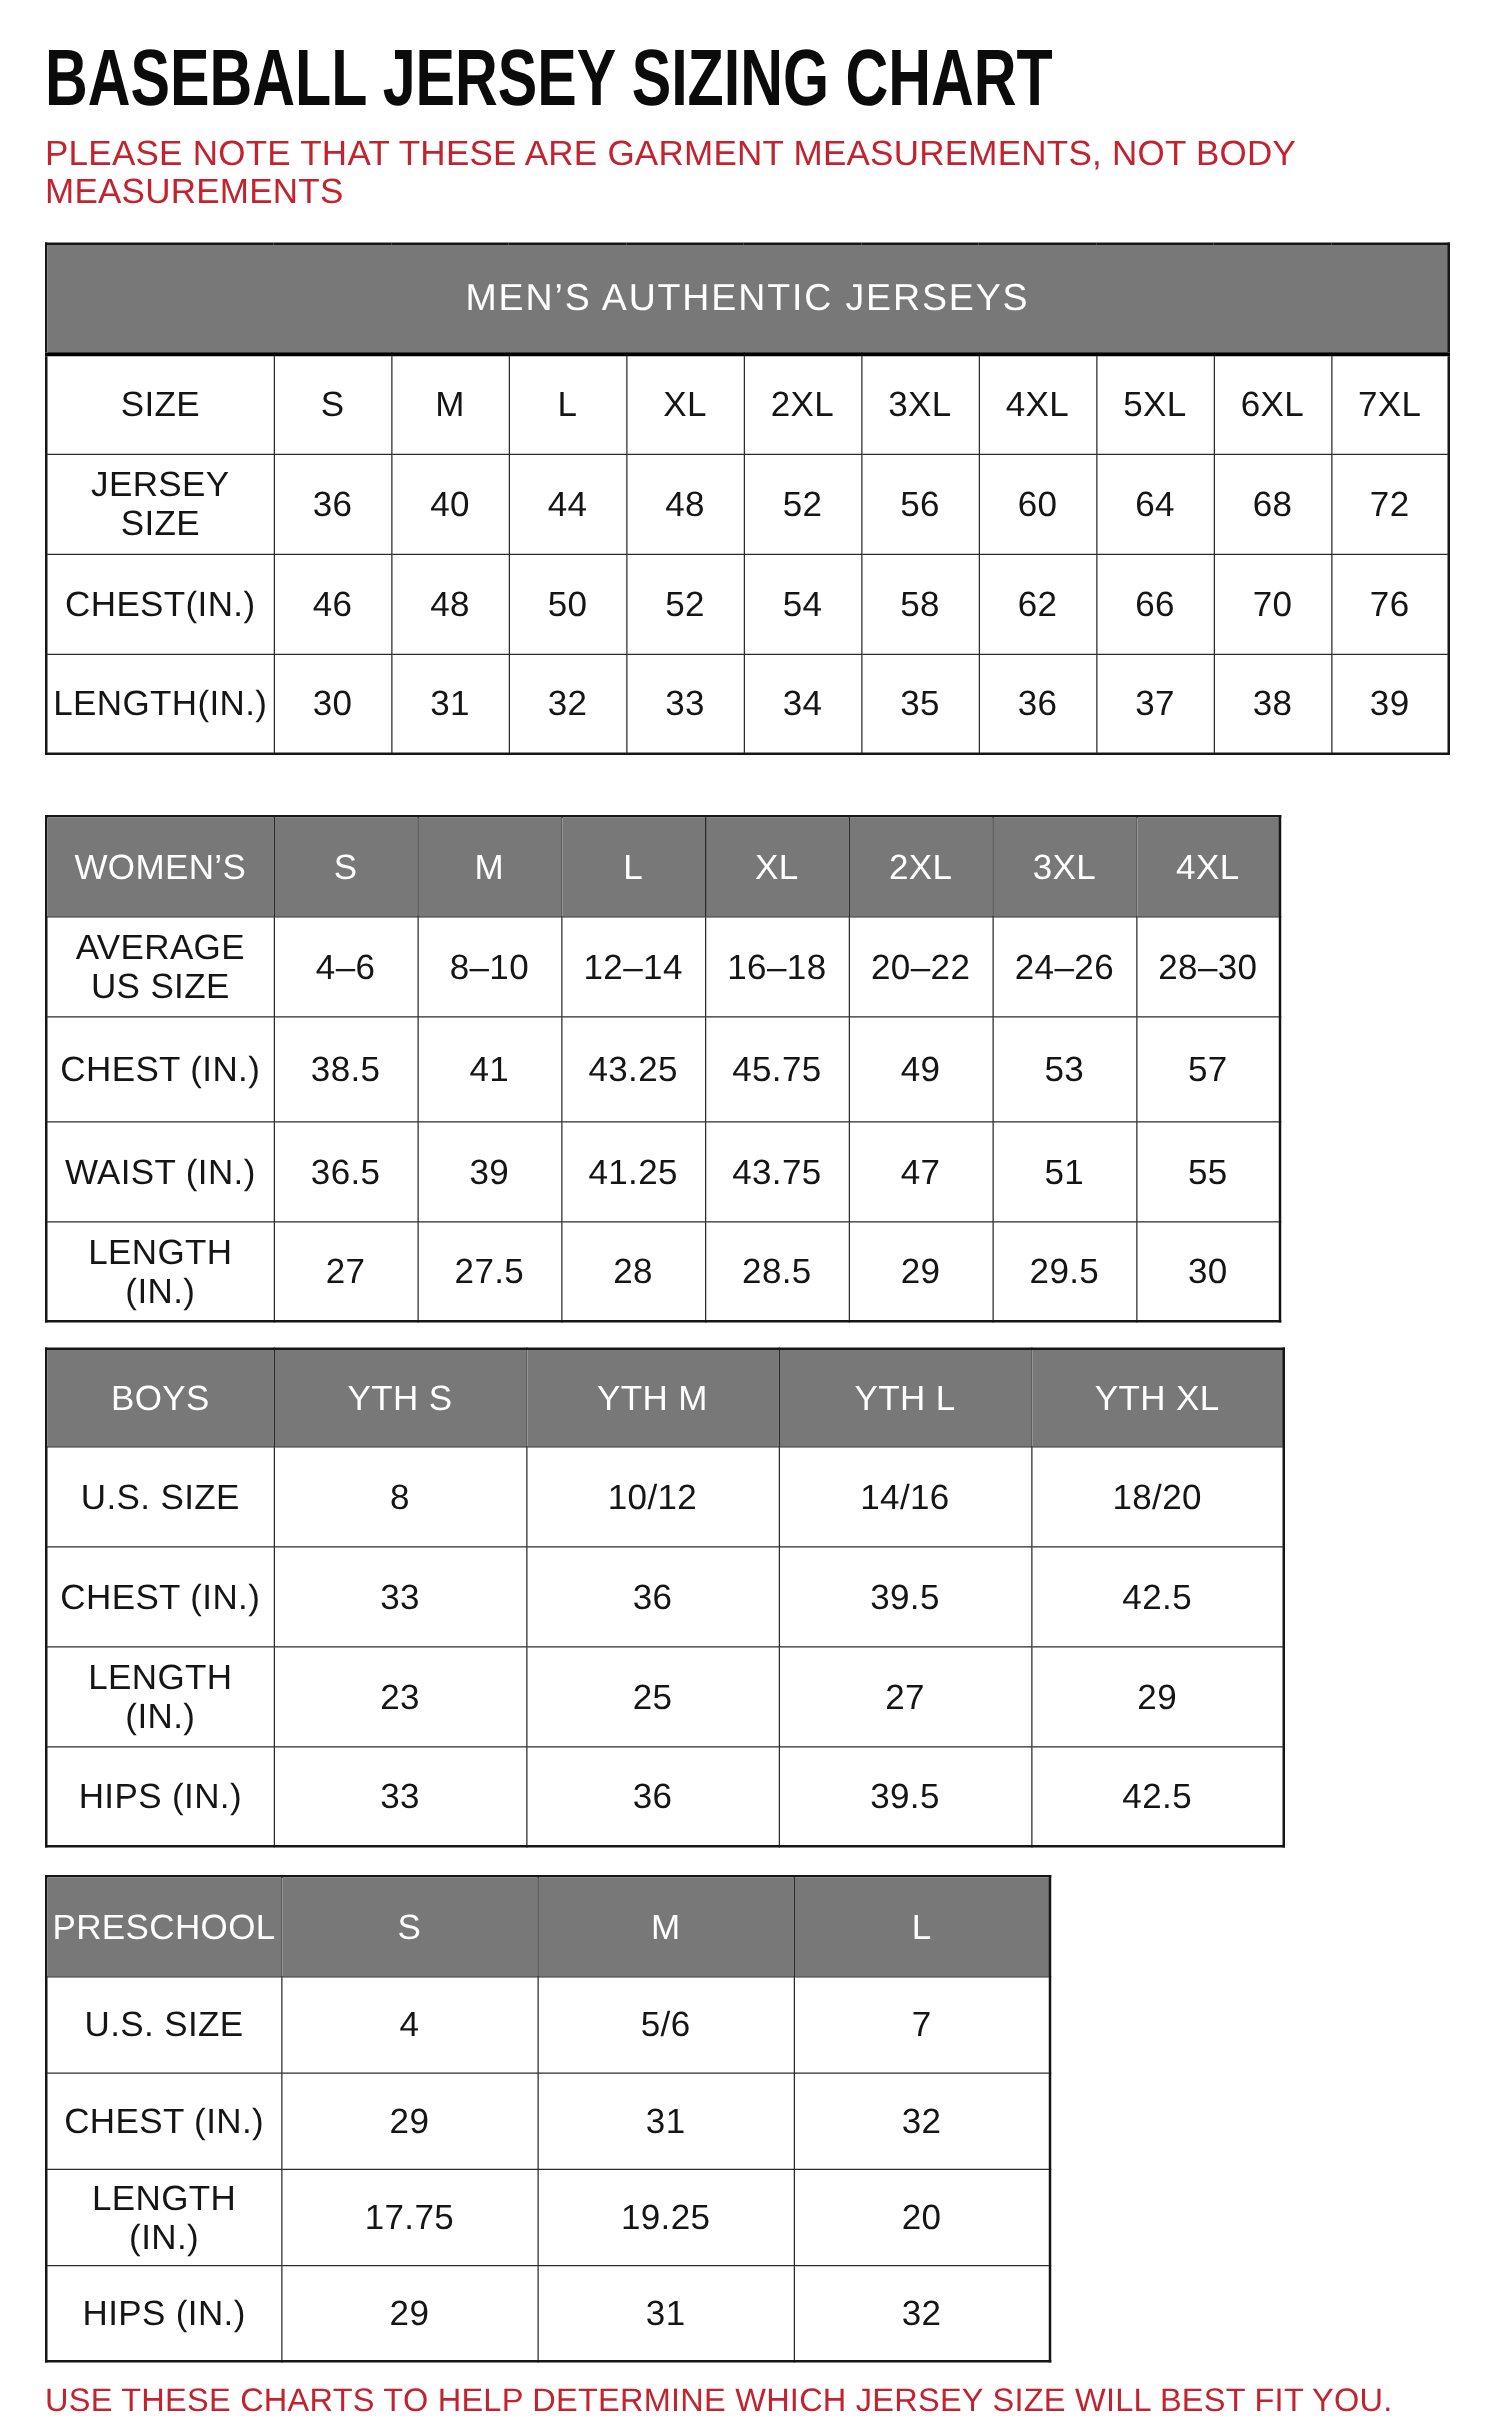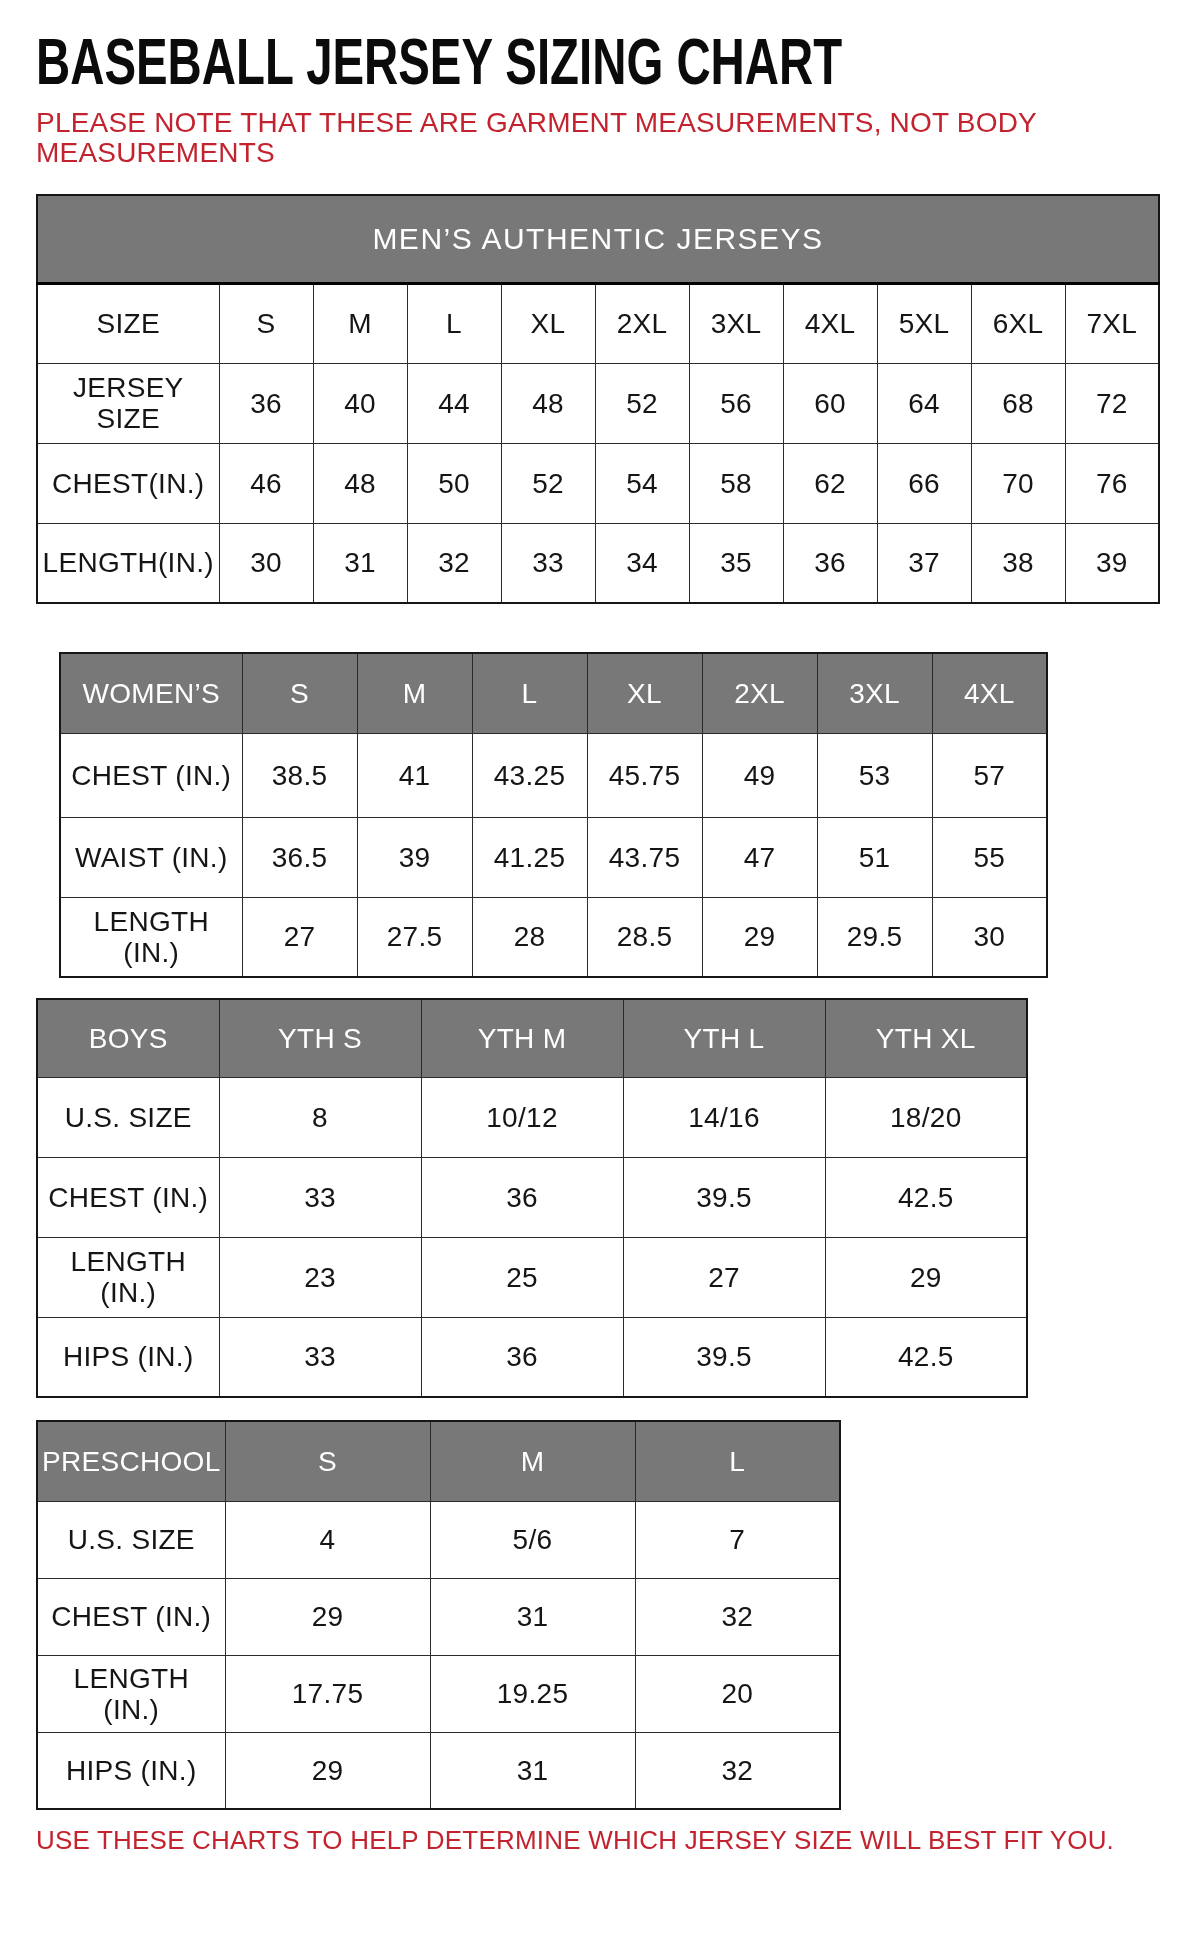--- a/index.html
+++ b/index.html
@@ -30,21 +30,21 @@
   }
   td.gray {
     background:#787878 !important; color:#ffffff !important;
     border-bottom:3px solid #000000;
   }
   tr.banner-row td {
     background:#787878; color:#ffffff; border:0; border-bottom:3px solid #000000;
     font-size:30px; letter-spacing:1.5px;
   }
   .mens       { margin-top:26px; }
-  .womens     { margin-top:48px;margin-left:23px; }
+  .womens     { margin-top:48px; }
   .boys       { margin-top:20px; }
   .preschool  { margin-top:22px; }
 
   .mens tr.banner-row   { height:88px; }
   .mens tr.r            { height:80px;padding-left:29px; }
   .womens tr.hd         { height:80px; }
   .womens tr.r          { height:80px; }
   .womens tr.r-tall     { height:84px; }
   .boys tr.hd           { height:78px; }
   .boys tr.r            { height:80px; }
@@ -153,20 +153,30 @@
     <tbody>
         <tr class="hd">
       <td class="gray">WOMEN’S</td>
       <td class="gray">S</td>
       <td class="gray">M</td>
       <td class="gray">L</td>
       <td class="gray">XL</td>
       <td class="gray">2XL</td>
       <td class="gray">3XL</td>
       <td class="gray">4XL</td>
+    </tr>
+    <tr class="r">
+      <td>AVERAGE US SIZE</td>
+      <td>4–6</td>
+      <td>8–10</td>
+      <td>12–14</td>
+      <td>16–18</td>
+      <td>20–22</td>
+      <td>24–26</td>
+      <td>28–30</td>
     </tr>
     <tr class="r-tall">
       <td>CHEST (IN.)</td>
       <td>38.5</td>
       <td>41</td>
       <td>43.25</td>
       <td>45.75</td>
       <td>49</td>
       <td>53</td>
       <td>57</td>

